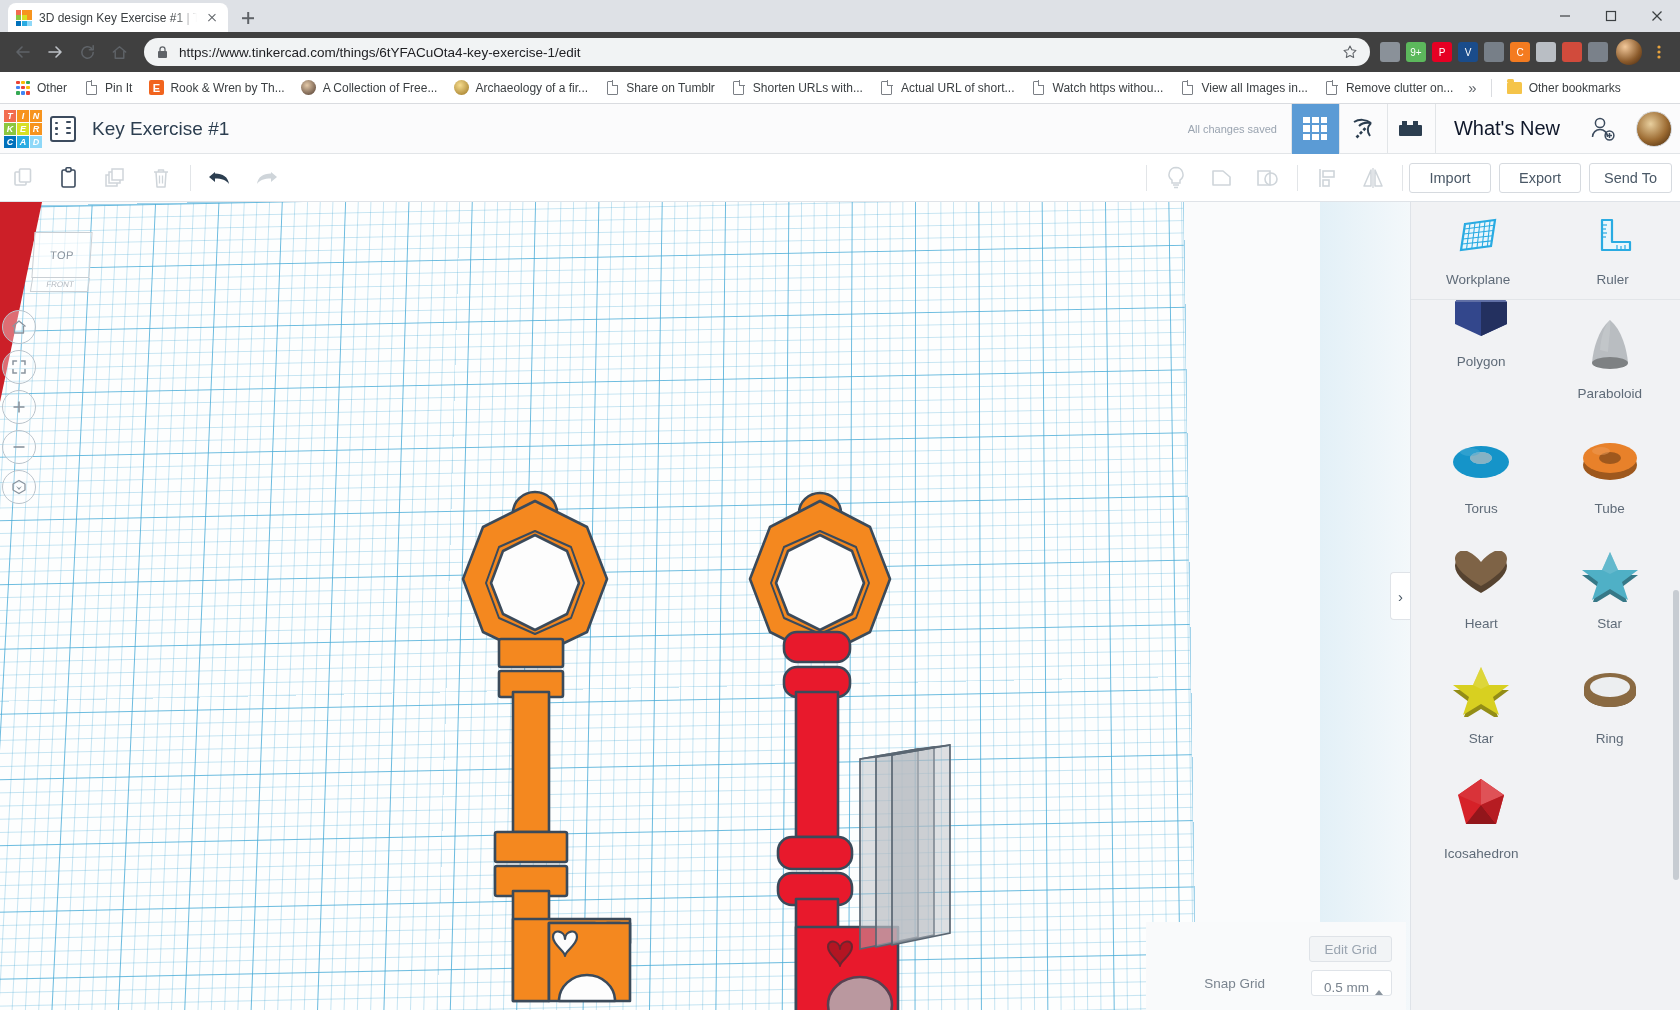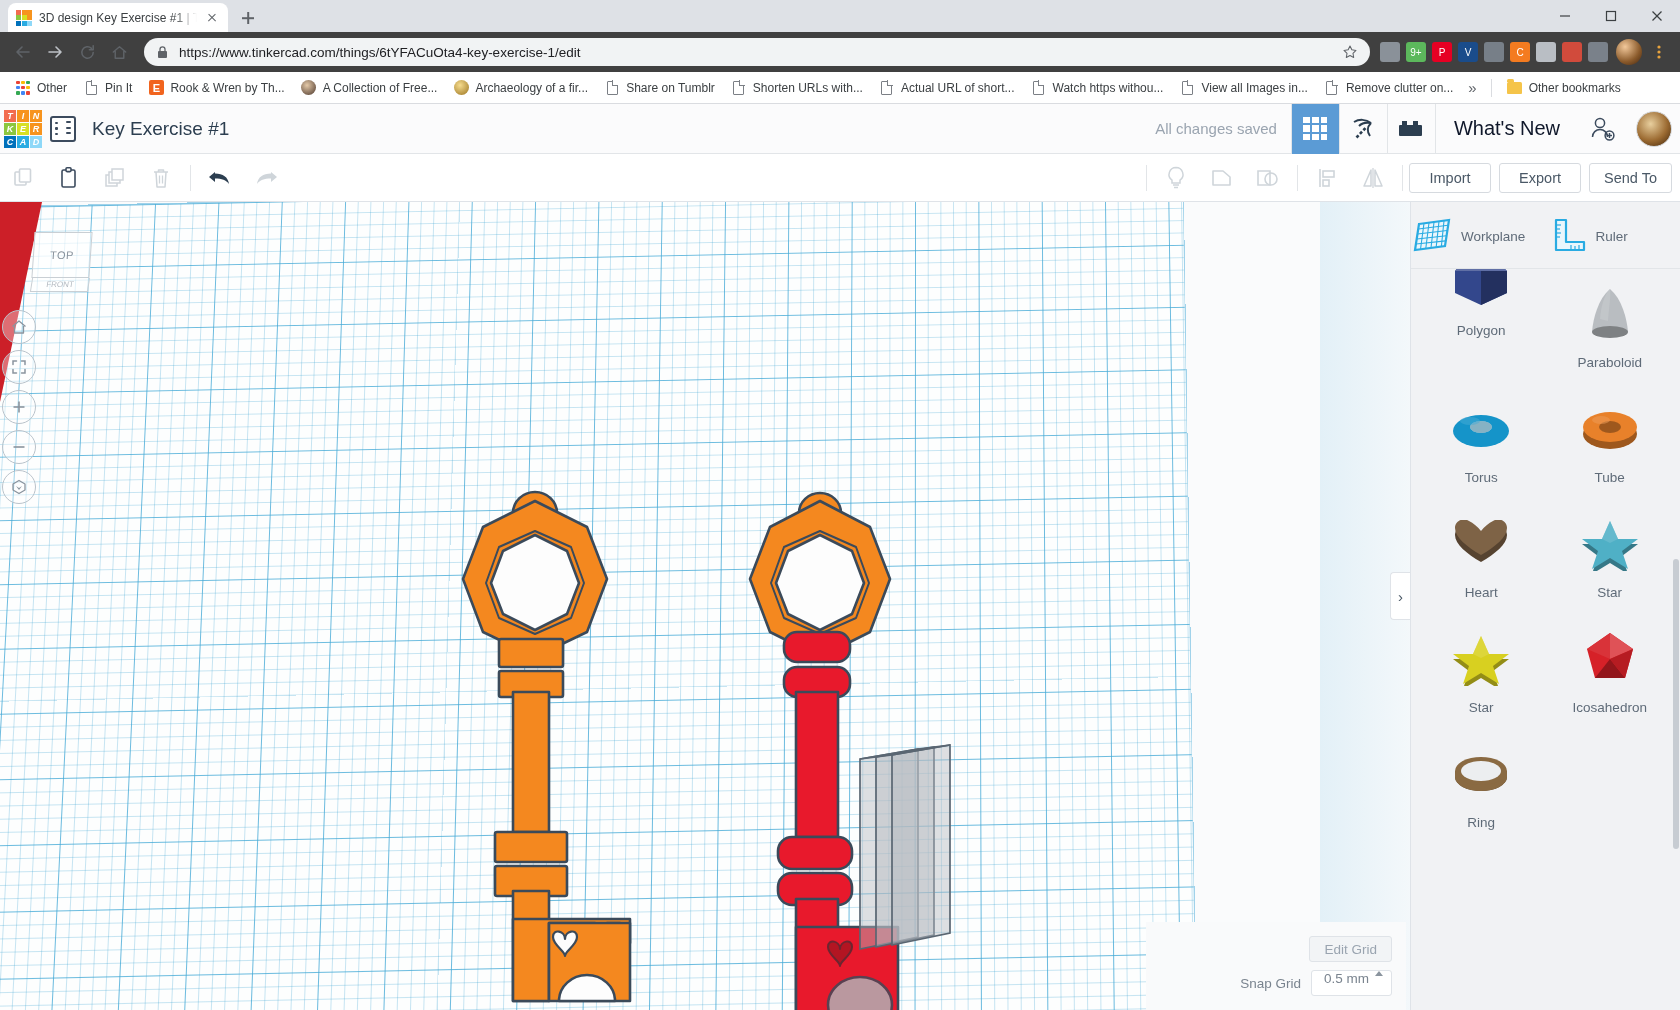--- a/index.html
+++ b/index.html
@@ -124,21 +124,21 @@
   }
   .tc-proj-icon span { display:block; height:2px; background:#3c4b5e; border-radius:1px; }
   .tc-proj-icon span:nth-child(odd){ width: 3px; }
   .tc-proj-icon span:nth-child(even){ width: 100%; margin-top:-2px; margin-left:5px;}
   .tc-proj-row { display:flex; flex-direction:column; gap:3px; width:100%;}
   .tc-prow { display:flex; align-items:center; gap:2.5px;}
   .tc-prow .dot { width:2.5px; height:2.5px; background:#3c4b5e; }
   .tc-prow .ln { flex:1; height:2px; background:#3c4b5e;}
   .tc-title { font-size: 19px; color: #2c3e50; font-weight: 400; }
   .tc-spacer { flex: 1; }
-  .tc-saved { font-size: 15px; color: #9aa4b0; padding-right: 14px; margin-left: 20px; }
+  .tc-saved { font-size: 11px; color: #9aa4b0; padding-right: 14px; margin-left: 20px; }
   .tc-hbtn {
     width: 48px; height: 50px; display:flex; align-items:center; justify-content:center;
     border-left: 1px solid #e2e5e8; cursor: pointer;
   }
   .tc-hbtn.active { background: #5b9bd5; }
   .tc-hbtn-grid { width: 24px; height: 24px; display:grid; grid-template-columns:repeat(3,1fr);
                   grid-template-rows:repeat(3,1fr); gap:2px; }
   .tc-hbtn-grid i { background:#fff; display:block; }
   .tc-whatsnew {
     padding: 0 18px; height: 50px; display:flex; align-items:center;
@@ -229,21 +229,21 @@
     background: #f9fafb; display:flex; flex-direction:column; align-items:flex-end;
     justify-content:center; gap: 8px; padding-right: 14px;
   }
   .editgrid-btn {
     height: 26px; padding: 0 14px; border:1px solid #dfe3e8; border-radius:3px;
     background:#f2f4f6; color:#9aa4b0; font-size:13.5px; display:flex; align-items:center; cursor:pointer;
   }
   .snaprow { display:flex; align-items:center; gap: 10px; font-size:13.5px; color:#7a848f; }
   .snapsel {
     height: 26px; padding: 0 8px 0 12px; border:1px solid #dfe3e8; border-radius:3px;
-    background:#fff; color:#7a848f; display:flex; align-items:flex-start; gap:6px; cursor:pointer;
+    background:#fff; color:#7a848f; display:flex; align-items:flex-end; gap:6px; cursor:pointer;margin-left:36px;
   }
   .caret-up { width:0;height:0;border-left:4px solid transparent;border-right:4px solid transparent;
               border-bottom:5px solid #8a949e; }
 
   
   .collapse-handle {
     position: absolute; right: 0; top: 370px; width: 20px; height: 48px;
     background: #fff; border:1px solid #dfe3e8; border-right:none;
     border-radius: 4px 0 0 4px; display:flex; align-items:center; justify-content:center;
     font-size: 15px; color:#4a5866; cursor:pointer; z-index: 5;
@@ -251,22 +251,22 @@
 
   
   .rpanel {
     width: 270px; flex: 0 0 270px; background: #f1f2f4;
     border-left: 1px solid #dfe3e8; display:flex; flex-direction:column; min-height:0;
   }
   .rp-tools {
     display:flex; border-bottom:1px solid #e2e5e8; background:#f1f2f4;
   }
   .rp-tool {
-    flex:1; padding: 14px 0 12px; display:flex; flex-direction:row;
-    align-items:center; gap: 8px; cursor:pointer;
+    flex:1; padding: 14px 0 12px; display:flex; flex-direction:column;
+    align-items:center; gap: 16px; cursor:pointer;
   }
   .rp-tool-label { font-size: 13.5px; color:#5f6b78; }
   .rp-select-wrap { padding: 8px 8px 8px; }
   .rp-select {
     background:#fff; border:1px solid #dfe3e8; border-radius: 3px;
     padding: 7px 12px 9px; position:relative; cursor:pointer;
   }
   .rp-select .lbl { font-size: 11.5px; color:#8a949e; margin-bottom:2px; }
   .rp-select .val { font-size: 16px; color:#39424c; }
   .rp-select .caret {
@@ -865,40 +865,40 @@
                 <svg width="62" height="54" viewBox="0 0 62 54">
                   <polygon points="31,4 39,22 59,22 43,34 49,52 31,41 13,52 19,34 3,22 23,22" fill="#938d16" transform="translate(0,5)"></polygon>
                   <polygon points="31,4 39,22 59,22 43,34 49,52 31,41 13,52 19,34 3,22 23,22" fill="#d8d020"></polygon>
                   <polygon points="31,4 39,22 31,26 23,22" fill="#e1da51" opacity=".55"></polygon>
                 </svg>
               </div>
               <div class="shape-label">Star</div>
             </div>
             <div class="shape-cell">
               <div class="shape-vis">
+                <svg width="62" height="46" viewBox="0 0 62 46">
+                  <ellipse cx="31" cy="26" rx="26" ry="14" fill="#5e482d"></ellipse>
+                  <path d="M5 20v6a26 14 0 0 0 52 0v-6z" fill="#8a6a42"></path>
+                  <ellipse cx="31" cy="20" rx="26" ry="14" fill="#8a6a42"></ellipse>
+                  <ellipse cx="31" cy="20" rx="20" ry="10" fill="#eceef0"></ellipse>
+                </svg>
+              </div>
+              <div class="shape-label">Ring</div>
+            </div>
+            <div class="shape-cell">
+              <div class="shape-vis">
                 <svg width="58" height="58" viewBox="0 0 58 58">
                   <polygon points="29,3 52,19 44,48 14,48 6,19" fill="#d62128"></polygon>
                   <polygon points="29,3 52,19 29,29" fill="#df5257"></polygon>
                   <polygon points="29,29 44,48 14,48" fill="#92161b"></polygon>
                   <polygon points="6,19 29,3 29,29" fill="#d93339"></polygon>
                   <polygon points="29,29 52,19 44,48" fill="#b61c22"></polygon>
                 </svg>
               </div>
               <div class="shape-label">Icosahedron</div>
             </div>
-            <div class="shape-cell">
-              <div class="shape-vis">
-                <svg width="62" height="46" viewBox="0 0 62 46">
-                  <ellipse cx="31" cy="26" rx="26" ry="14" fill="#5e482d"></ellipse>
-                  <path d="M5 20v6a26 14 0 0 0 52 0v-6z" fill="#8a6a42"></path>
-                  <ellipse cx="31" cy="20" rx="26" ry="14" fill="#8a6a42"></ellipse>
-                  <ellipse cx="31" cy="20" rx="20" ry="10" fill="#eceef0"></ellipse>
-                </svg>
-              </div>
-              <div class="shape-label">Ring</div>
-            </div>
             <div class="rp-scroll"></div>
         </div>
       </div>
 
     </div>
   </div>
 </div>
 
 </body></html>

